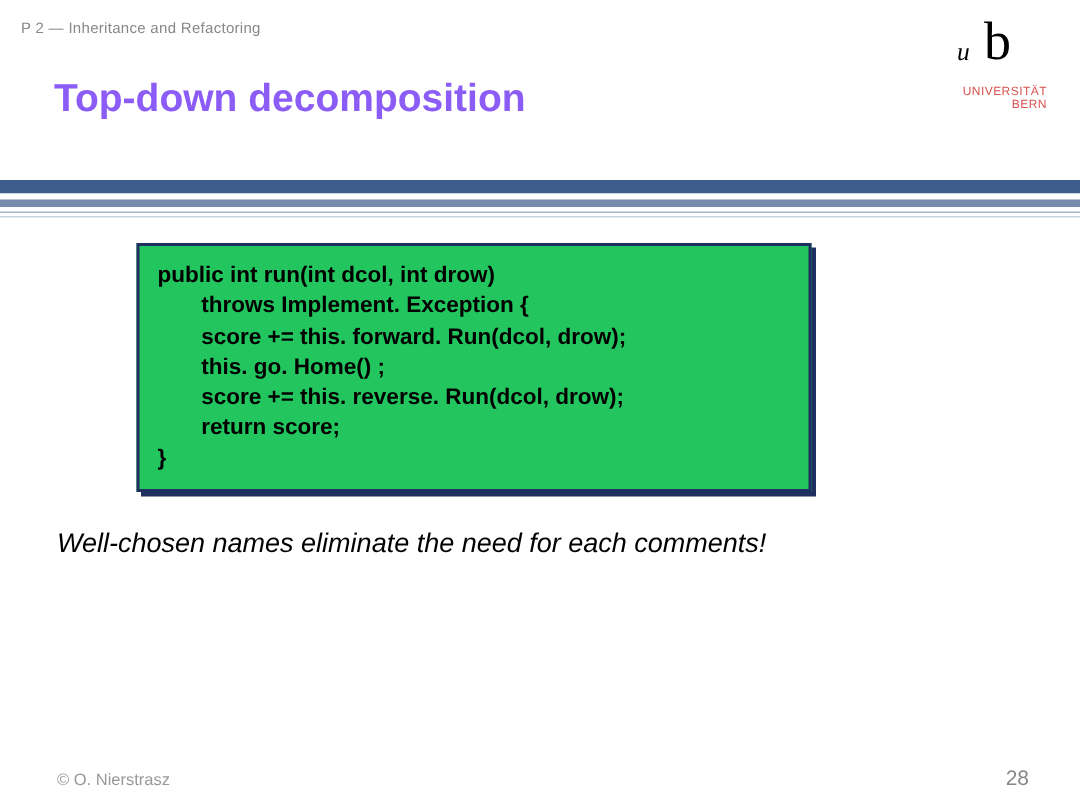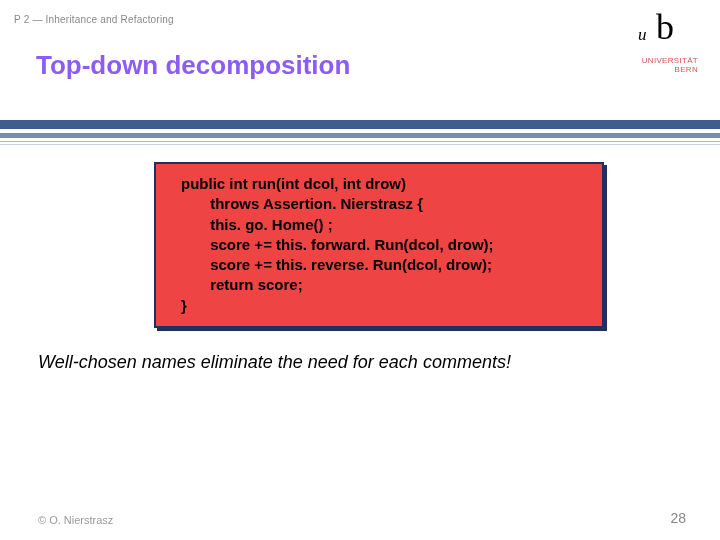--- a/index.html
+++ b/index.html
@@ -83,25 +83,25 @@
     top: 162px; left: 38px; right: 38px;
   }
   .lead {
     font-size: 18px;
     font-style: italic;
     color: #000;
     line-height: 1.22;
     margin-bottom: 18px;
   }
   .codebox {
-    margin-left: 116px;
+    margin-left: 53px;
     width: 450px;
     border: 2px solid #1f2f5f;
-    background: #ef4444;
-    padding: 10px 25px;
+    background: #22c55e;
+    padding: 10px 12px;
     position: relative;
     box-shadow: 3px 3px 0 #1f2f5f;
   }
   .codebox .line {
     font-family: Arial, Helvetica, sans-serif;
     font-size: 15px;
     font-weight: bold;
     color: #000;
     line-height: 1.35;
     white-space: pre;
@@ -148,23 +148,23 @@
   <div class="bar-gap"></div>
   <div class="bar-bot"></div>
   <div class="bar-hair"></div>
   <div class="bar-hair2"></div>
 </div>
 
 <div class="content">
 
   <div class="codebox">
     <div class="line">public int run(int dcol, int drow)</div>
-    <div class="line">       throws Assertion. Nierstrasz {</div>
+    <div class="line">       throws Implement. Exception {</div>
+    <div class="line">       score += this. forward. Run(dcol, drow);</div>
     <div class="line">       this. go. Home() ;</div>
-    <div class="line">       score += this. forward. Run(dcol, drow);</div>
     <div class="line">       score += this. reverse. Run(dcol, drow);</div>
     <div class="line">       return score;</div>
     <div class="line">}</div>
   </div>
 
   <div class="commentary">Well-chosen names eliminate the need for each comments!</div>
 </div>
 
 <div class="footer">
   <span>© O. Nierstrasz</span>

